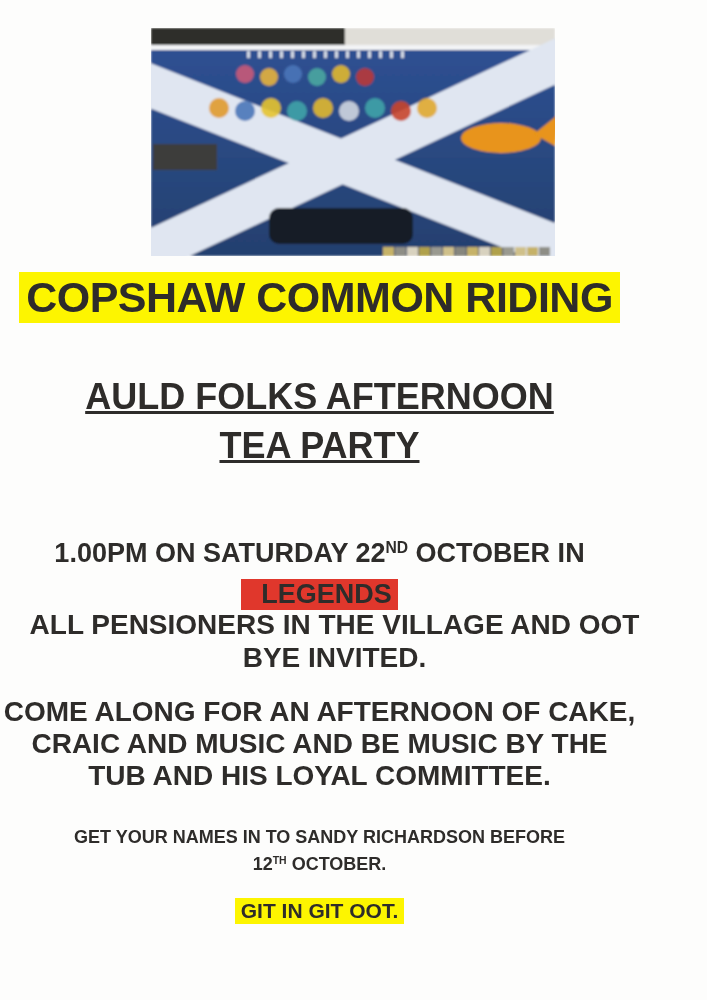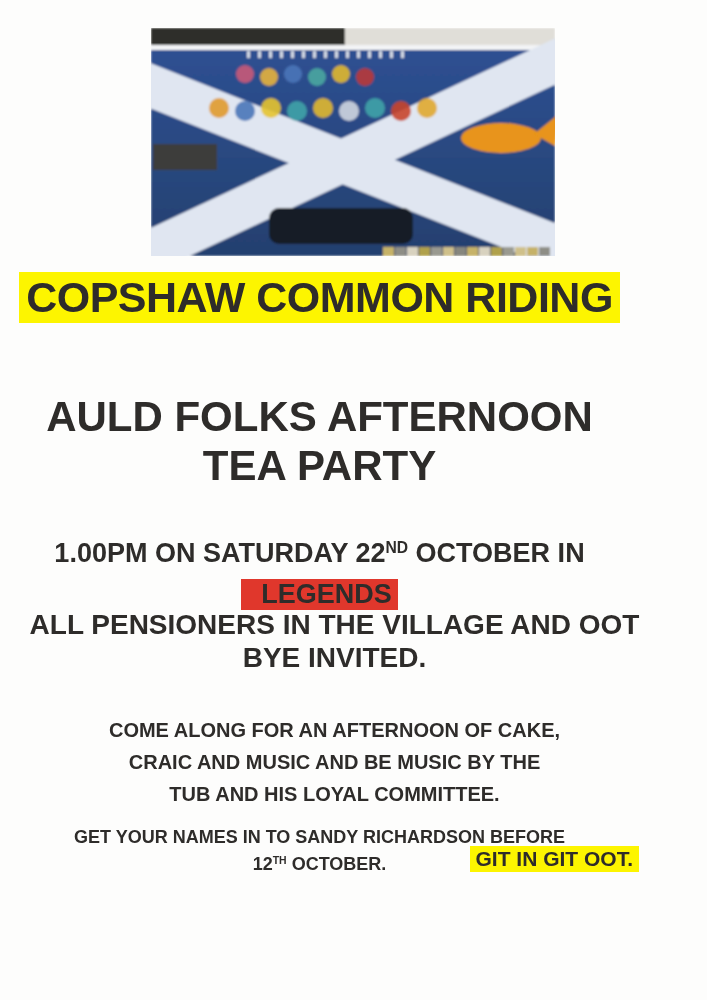--- a/index.html
+++ b/index.html
@@ -31,58 +31,57 @@
   .title{
     top:270px;
     font-size:43px;
     letter-spacing:-0.5px;
     line-height:54px;
   }
   .title .hl{padding:1px 7px 2px 7px;}
 
   
   .heading{
-    top:392px;
-    font-size:42px;
+    top:372px;
+    font-size:36px;
     line-height:49px;
     letter-spacing:0px;
+    text-decoration:underline;
   }
 
   
   .when{
     top:501px;
     font-size:27px;
     line-height:33px;
     margin-top:36px;
   }
   .venue-line{margin-top:5px;}
   .venue{padding:0px 6px 1px 20px;}
 
   .invite{
     top:608px;
     font-size:28px;
     line-height:33px;
     padding-left:15px;
   }
   .details{
-    top:714px;
-    font-size:20px;
+    top:696px;
+    font-size:28px;
     line-height:32px;
-    padding-left:15px;
   }
   .rsvp{
     top:824px;
     font-size:18px;
     line-height:27px;
   }
   .footer-line{
-    top:844px;
+    top:896px;
     font-size:21px;
     line-height:30px;
-    text-align:right;
   }
   .footer-line .hl{padding:1px 6px 2px 6px;}
 
   sup.ord{
     font-size:58%;
     vertical-align:baseline;
     position:relative;
     top:-0.55em;
     letter-spacing:0;
   }

